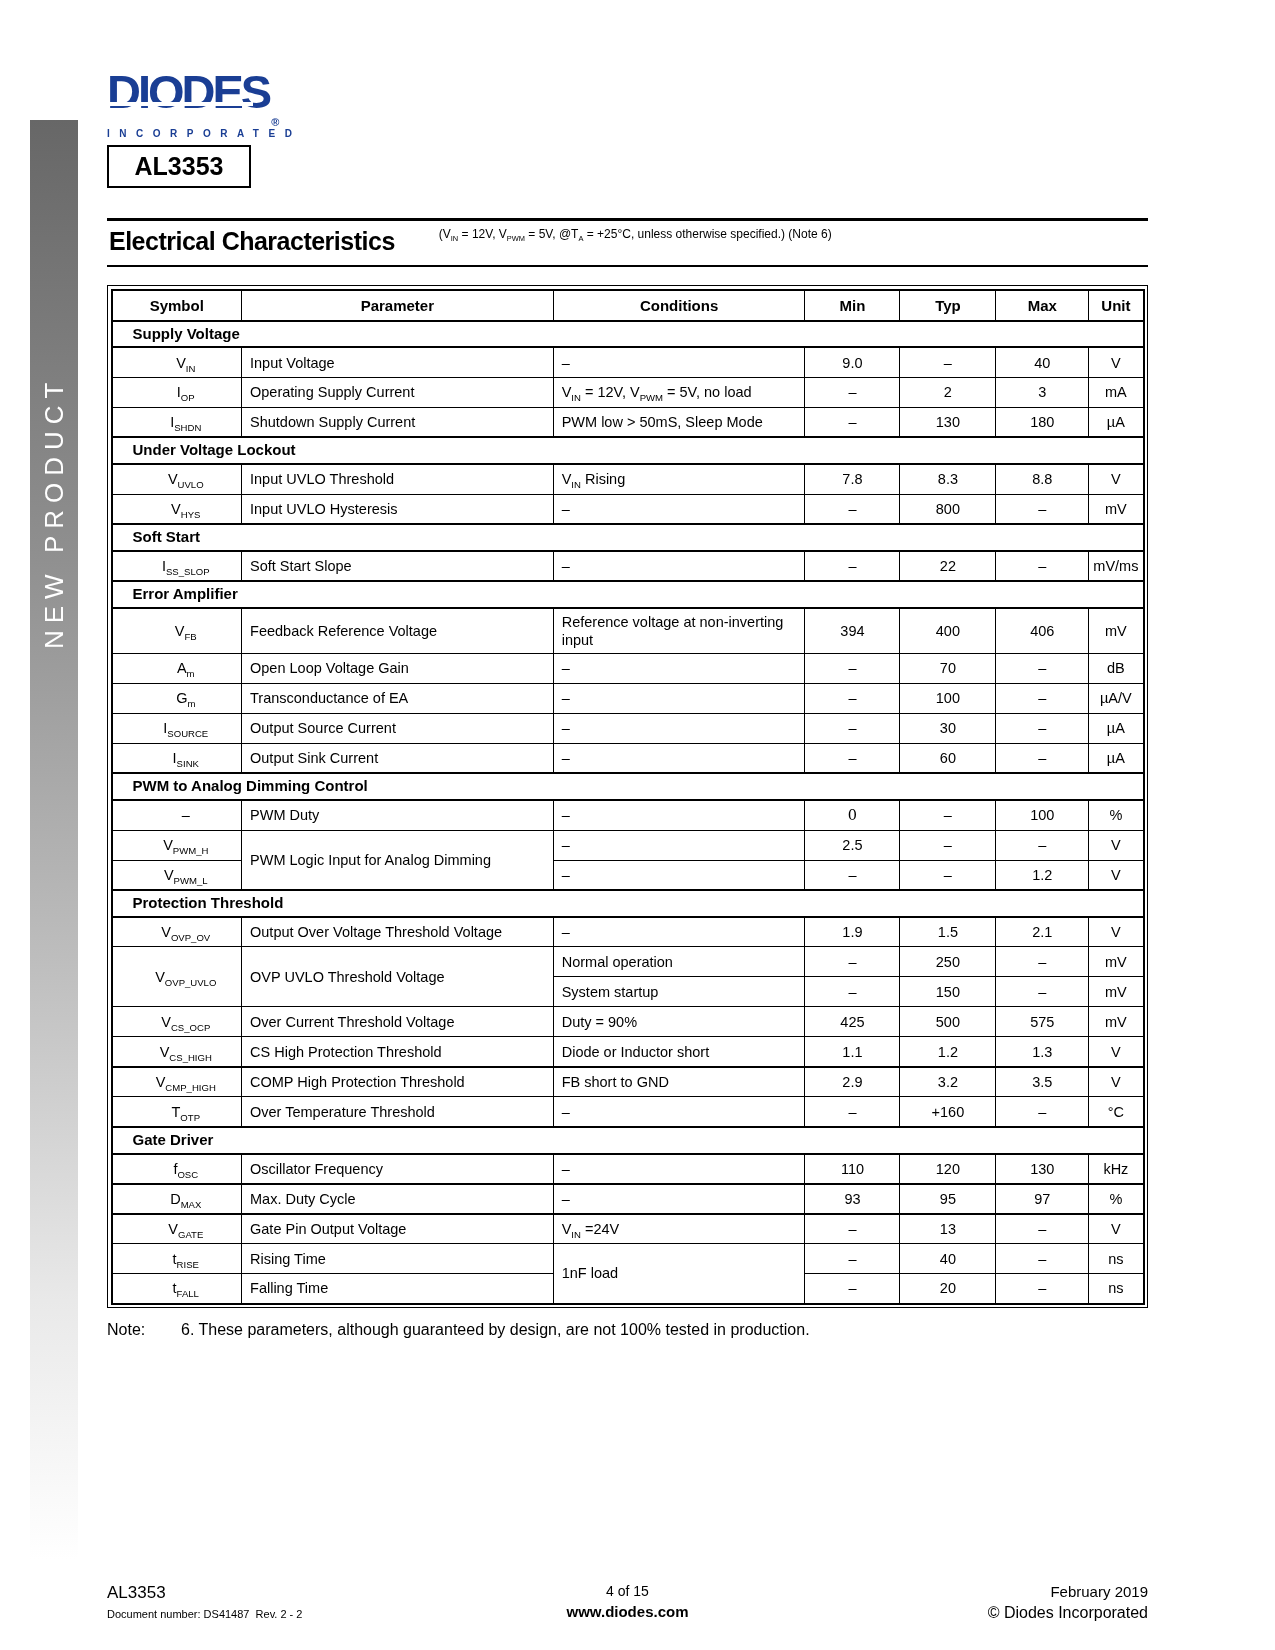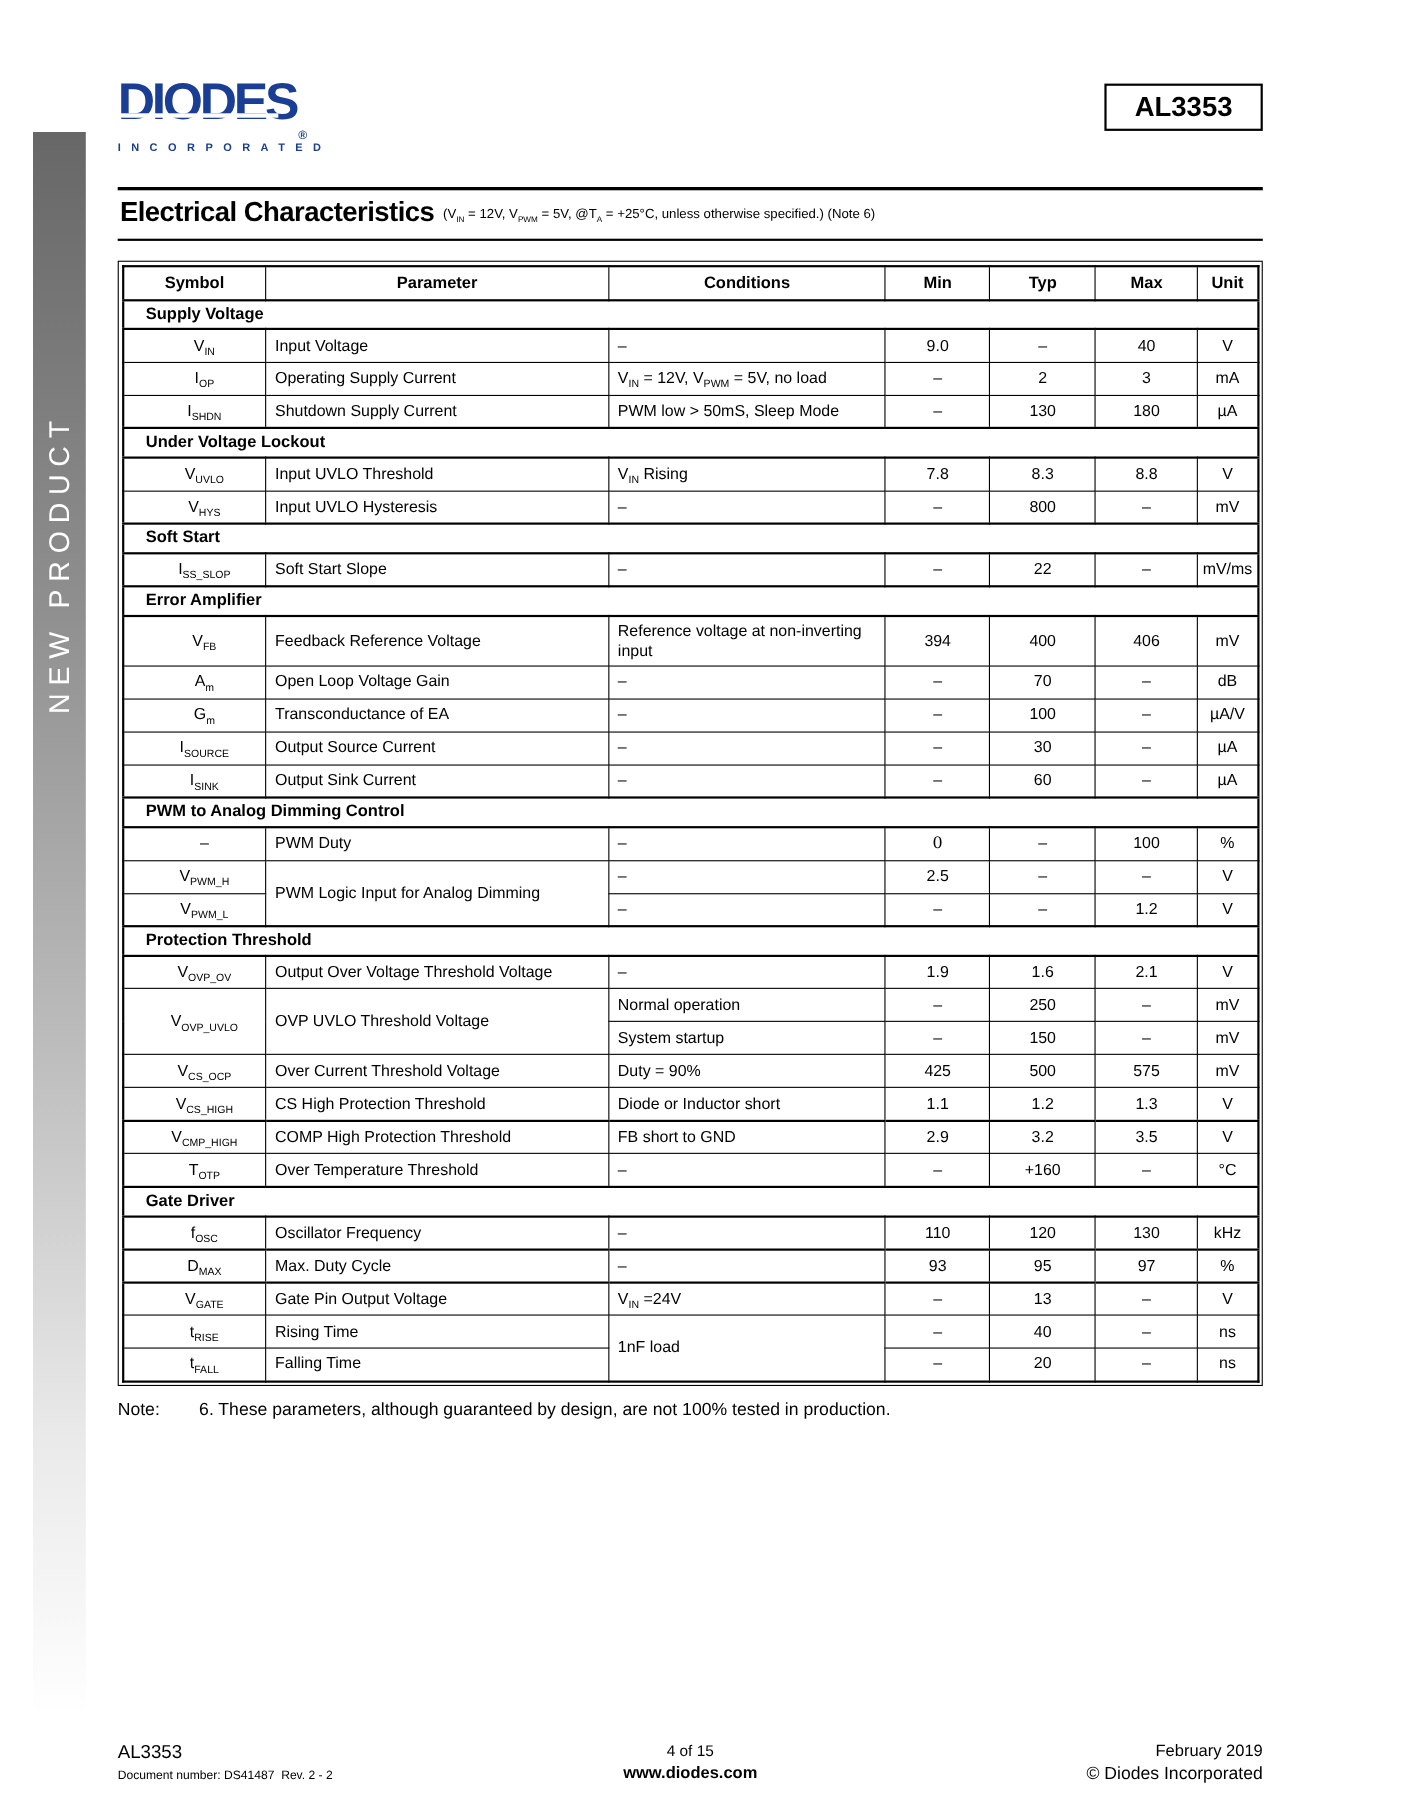--- a/index.html
+++ b/index.html
@@ -20,21 +20,21 @@
     position: absolute; top: 262px; left: 0;
     width: 48px; height: 260px;
     display: flex; align-items: center; justify-content: center;
     writing-mode: vertical-rl; transform: rotate(180deg);
     color: #fff; font-size: 26px; letter-spacing: 7px; white-space: nowrap;
   }
 
   
   .content { margin-left: 107px; width: 1041px; padding-top: 70px; }
 
-  .header-row { display: flex; justify-content: space-between; align-items: flex-start; }
+  .header-row { display: flex; justify-content: space-between; align-items: flex-start; flex-direction: column; }
 
   .logo { width: 240px; }
   .logo-brand {
     position: relative; display: inline-block;
     font-size: 47px; font-weight: bold; color: #1a3e94;
     letter-spacing: -3px; line-height: 0.92;
   }
   .logo-stripe {
     position: absolute; left: 1px; right: 26px; top: 56%;
     height: 4px; background: #fff;
@@ -49,21 +49,21 @@
     margin-top: 6px; width: 144px; height: 43px;
     border: 2.5px solid #000;
     display: flex; align-items: center; justify-content: center;
     font-size: 25px; font-weight: bold;
   }
 
   .title-block {
     margin-top: 30px;
     border-top: 3px solid #000; border-bottom: 2.5px solid #000;
     padding: 6px 2px 9px 2px;
-    display: flex; align-items: center;
+    display: flex; align-items: flex-start; gap: 36px;
   }
   .title-main { font-size: 25px; font-weight: bold; letter-spacing: -0.5px; }
   .title-cond { font-size: 12px; margin-left: 8px; }
   .title-cond sub { font-size: 0.62em; }
 
   
   .table-outer { margin-top: 18px; border: 1px solid #000; padding: 2.5px; }
   table { width: 100%; border-collapse: collapse; border: 2px solid #000; font-size: 14.5px; table-layout: fixed; }
   th {
     border: 1px solid #000; font-size: 15px; font-weight: bold;
@@ -289,21 +289,21 @@
             <td class="c unit">V</td>
           </tr>
           <tr class="section-row">
             <td colspan="7">Protection Threshold</td>
           </tr>
           <tr class="data-row">
             <td class="c sym">V<sub>OVP_OV</sub></td>
             <td class="l">Output Over Voltage Threshold Voltage</td>
             <td class="l">–</td>
             <td class="c">1.9</td>
-            <td class="c">1.6</td>
+            <td class="c">1.5</td>
             <td class="c">2.1</td>
             <td class="c unit">V</td>
           </tr>
           <tr class="data-row">
             <td class="c sym" rowspan="2">V<sub>OVP_UVLO</sub></td>
             <td class="l" rowspan="2">OVP UVLO Threshold Voltage</td>
             <td class="l">Normal operation</td>
             <td class="c">–</td>
             <td class="c">250</td>
             <td class="c">–</td>

